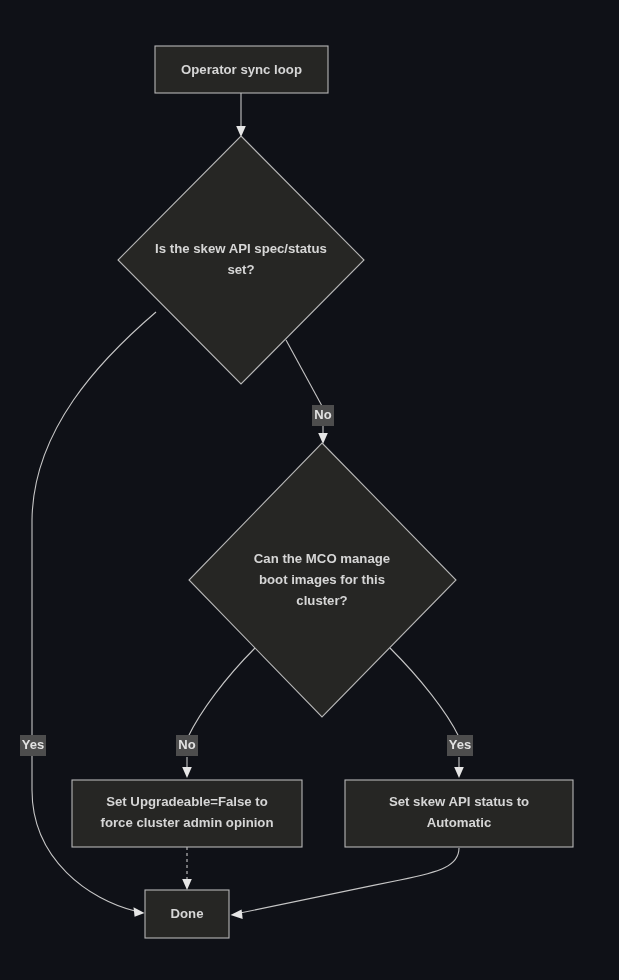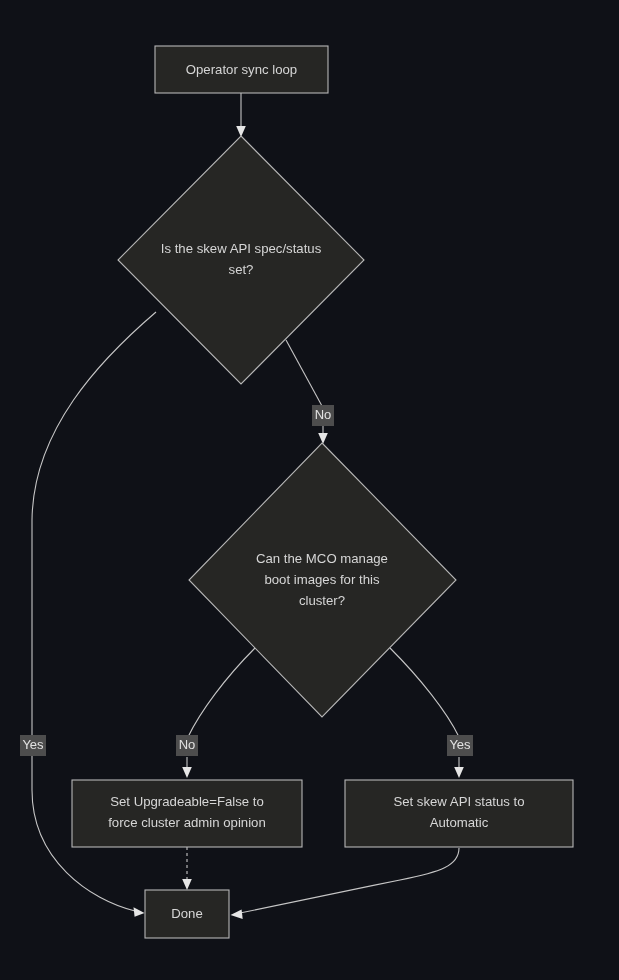--- a/index.html
+++ b/index.html
@@ -11,20 +11,21 @@
     width: 619px;
     height: 980px;
     overflow: hidden;
     font-family: "Liberation Sans", sans-serif;
   }
   #flowchart-root {
     position: relative;
     width: 619px;
     height: 964px;
     background: #0f1117;
+    font-weight: bold;
   }
   svg#flow-svg {
     position: absolute;
     top: 0;
     left: 0;
     width: 619px;
     height: 980px;
     display: block;
   }
   .node-shape {

